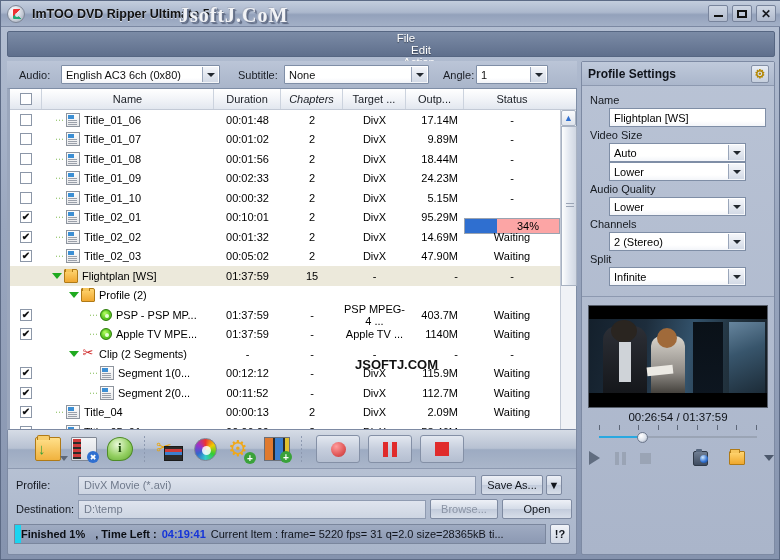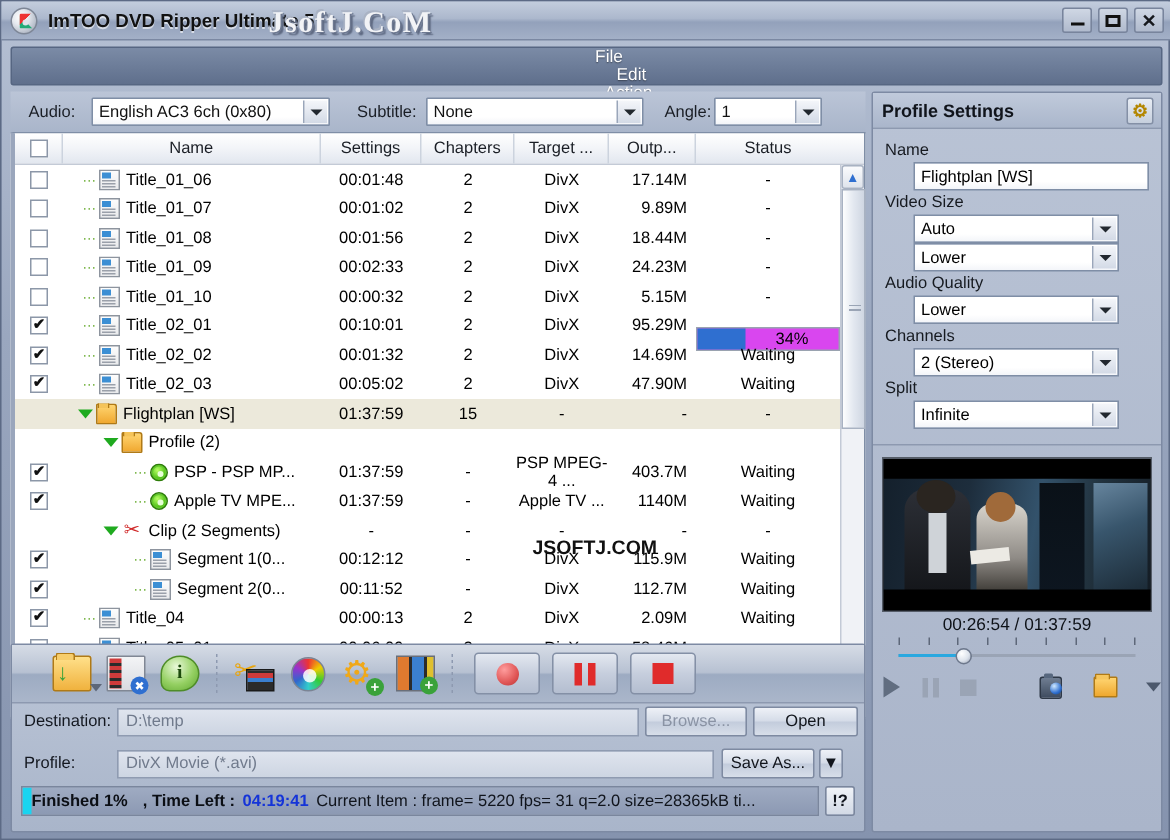--- a/index.html
+++ b/index.html
@@ -119,21 +119,21 @@
     border-bottom:1px solid #c3cad6; font-size:11px; color:#1a1e25;
     position:relative;
   }
   .hdr .cell{
     display:flex;align-items:center;justify-content:center;
     border-right:1px solid #ccd3de; height:100%;
   }
   .hdr .cell.chk{ width:32px; border-right:1px solid #ccd3de;}
   .hdr .cell.name{ width:172px;}
   .hdr .cell.dur{ width:67px;}
-  .hdr .cell.chap{ width:62px;}
+  .hdr .cell.chap{ width:62px;font-style:italic;}
   .hdr .cell.tgt{ width:63px;}
   .hdr .cell.outp{ width:58px;}
   .hdr .cell.status{ width:96px; border-right:none;}
   .hdr-chkbox{ width:12px;height:12px;border:1px solid #8c97a8;background:#fff;}
   .rows{ position:absolute; left:0; top:21px; width:552px; height:352px; overflow:hidden;}
   .row{ display:flex; height:19.5px; align-items:center; font-size:11px; color:#000;}
   .row.sel{ background:#ece9db; }
   .c-chk{ width:32px; display:flex; align-items:center; justify-content:center;}
   .cb{ width:12px;height:12px;border:1px solid #8c97a8;background:#fff;
        display:flex;align-items:center;justify-content:center; font-size:10px; line-height:1;}
@@ -180,21 +180,21 @@
     border:1px solid #2d7c09;
     box-shadow:0 0 0 1px #61c92a inset;
   }
   .ic-gear::after{
     content:""; position:absolute; left:4px;top:4px;width:4px;height:4px;
     background:#e8ffd7; border-radius:50%;
   }
   .ic-scissors{ color:#d02a2a; font-size:13px; line-height:12px; text-align:center;}
   .pbar{
     position:absolute; left:0; top:1px; width:96px; height:16px;
-    border:1px solid #9aa3b0; background:#d946ef;
+    border:1px solid #9aa3b0; background:#fca5a5;
   }
   .pbar .fill{ height:100%; background:#2f6fd0;}
   .pbar .ptxt{ position:absolute; left:0;top:0;width:96px;height:100%;
      display:flex;align-items:center;justify-content:flex-end; padding-right:22px; font-size:11px;}
   .wmk-list{
     position:absolute; left:345px; top:268px; font-size:13px; font-weight:bold;
     color:#111; letter-spacing:0px; font-family:"Liberation Sans",sans-serif;
     pointer-events:none; white-space:nowrap;
   }
   
@@ -493,21 +493,21 @@
           </span>
       </div>
     </div>
 
     <div class="list-wrap">
       <div class="hdr">
         <div class="cell chk">
             <div class="hdr-chkbox"></div>
           </div>
         <div class="cell name">Name</div>
-        <div class="cell dur">Settings</div>
+        <div class="cell dur">Duration</div>
         <div class="cell chap">Chapters</div>
         <div class="cell tgt">Target ...</div>
         <div class="cell outp">Outp...</div>
         <div class="cell status">Status</div>
       </div>
 
       <div class="rows" id="rows">
           <div class="row">
             <div class="c-chk">
               <div class="cb"></div>
@@ -938,42 +938,42 @@
           <div class="rec-dot"></div>
         </div>
       <div class="tbig">
           <div class="pause-ic"></div>
         </div>
       <div class="tbig">
           <div class="stop-ic"></div>
         </div>
     </div>
 
+    <div class="frow" style="margin-top:4px">
+      <div class="flabel">Profile:</div>
+      <div class="field" style="width:398px">
+        <span>DivX Movie (*.avi)</span>
+        <span class="arrow">
+            <i></i>
+          </span>
+      </div>
+      <div class="btn" style="width:62px;margin-left:5px">Save As...</div>
+      <div class="btn" style="width:16px;margin-left:3px">▼</div>
+    </div>
+
     <div class="frow">
       <div class="flabel">Destination:</div>
       <div class="field" style="width:348px">
         <span>D:\temp</span>
         <span class="arrow">
             <i></i>
           </span>
       </div>
       <div class="btn dis" style="width:68px;margin-left:4px">Browse...</div>
       <div class="btn" style="width:70px;margin-left:4px">Open</div>
-    </div>
-
-    <div class="frow" style="margin-top:4px">
-      <div class="flabel">Profile:</div>
-      <div class="field" style="width:398px">
-        <span>DivX Movie (*.avi)</span>
-        <span class="arrow">
-            <i></i>
-          </span>
-      </div>
-      <div class="btn" style="width:62px;margin-left:5px">Save As...</div>
-      <div class="btn" style="width:16px;margin-left:3px">▼</div>
     </div>
 
     <div class="statusbar">
       <div class="st-inner">
         <div class="st-prog"></div>
         <div class="st-txt">
           <span class="st-b">Finished 1%</span>
           <span class="st-b" style="margin-left:10px">, Time Left :</span>
           <span class="st-time">04:19:41</span>
           <span class="st-cur">Current Item : frame= 5220 fps= 31 q=2.0 size=28365kB ti...</span>

